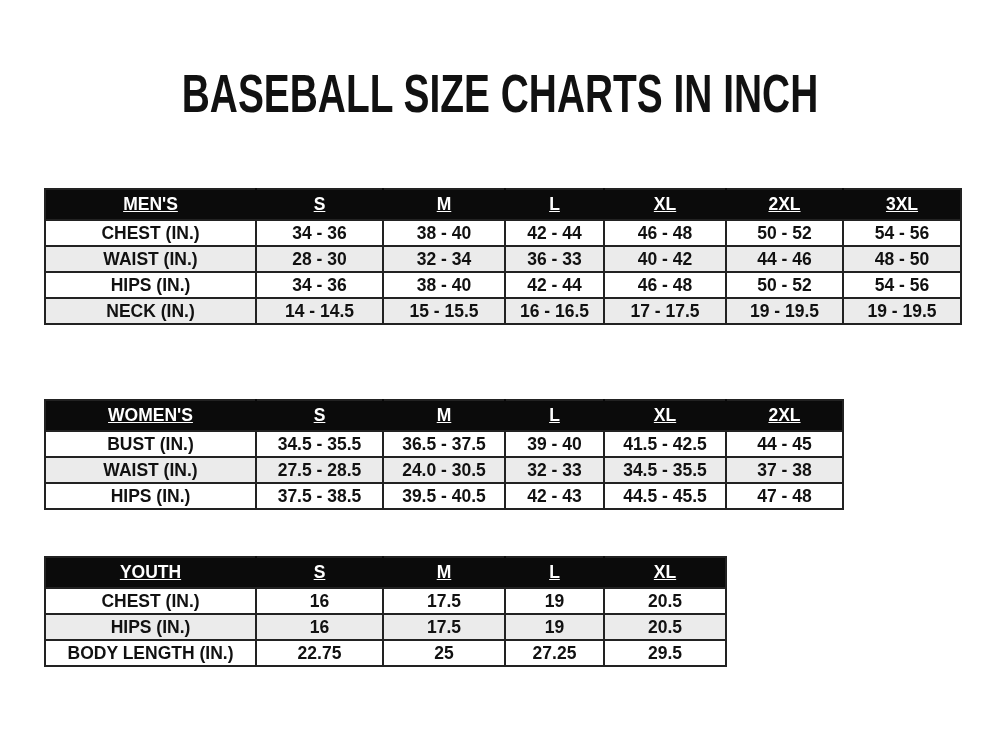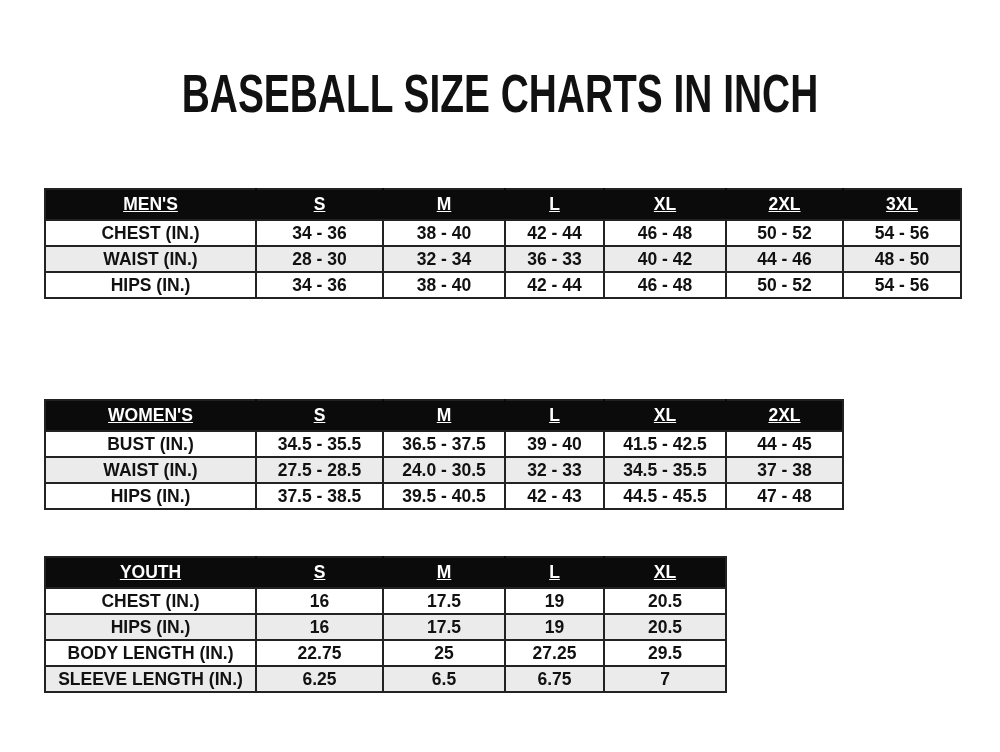--- a/index.html
+++ b/index.html
@@ -121,20 +121,29 @@
         </tr>
         <tr>
           <td>HIPS (IN.)</td>
           <td>34 - 36</td>
           <td>38 - 40</td>
           <td>42 - 44</td>
           <td>46 - 48</td>
           <td>50 - 52</td>
           <td>54 - 56</td>
         </tr>
+        <tr>
+          <td>NECK (IN.)</td>
+          <td>14 - 14.5</td>
+          <td>15 - 15.5</td>
+          <td>16 - 16.5</td>
+          <td>17 - 17.5</td>
+          <td>19 - 19.5</td>
+          <td>19 - 19.5</td>
+        </tr>
       </tbody>
     </table>
   <table class="size-table" id="table-1" style="width: 798px;">
       <colgroup>
         <col style="width: 211px;">
         <col style="width: 127px;">
         <col style="width: 122px;">
         <col style="width: 99px;">
         <col style="width: 122px;">
         <col style="width: 117px;">
@@ -208,22 +217,15 @@
           <td>19</td>
           <td>20.5</td>
         </tr>
         <tr>
           <td>BODY LENGTH (IN.)</td>
           <td>22.75</td>
           <td>25</td>
           <td>27.25</td>
           <td>29.5</td>
         </tr>
-        <tr>
-          <td>SLEEVE LENGTH (IN.)</td>
-          <td>6.25</td>
-          <td>6.5</td>
-          <td>6.75</td>
-          <td>7</td>
-        </tr>
       </tbody>
     </table>
 </div>
 
 </body></html>

